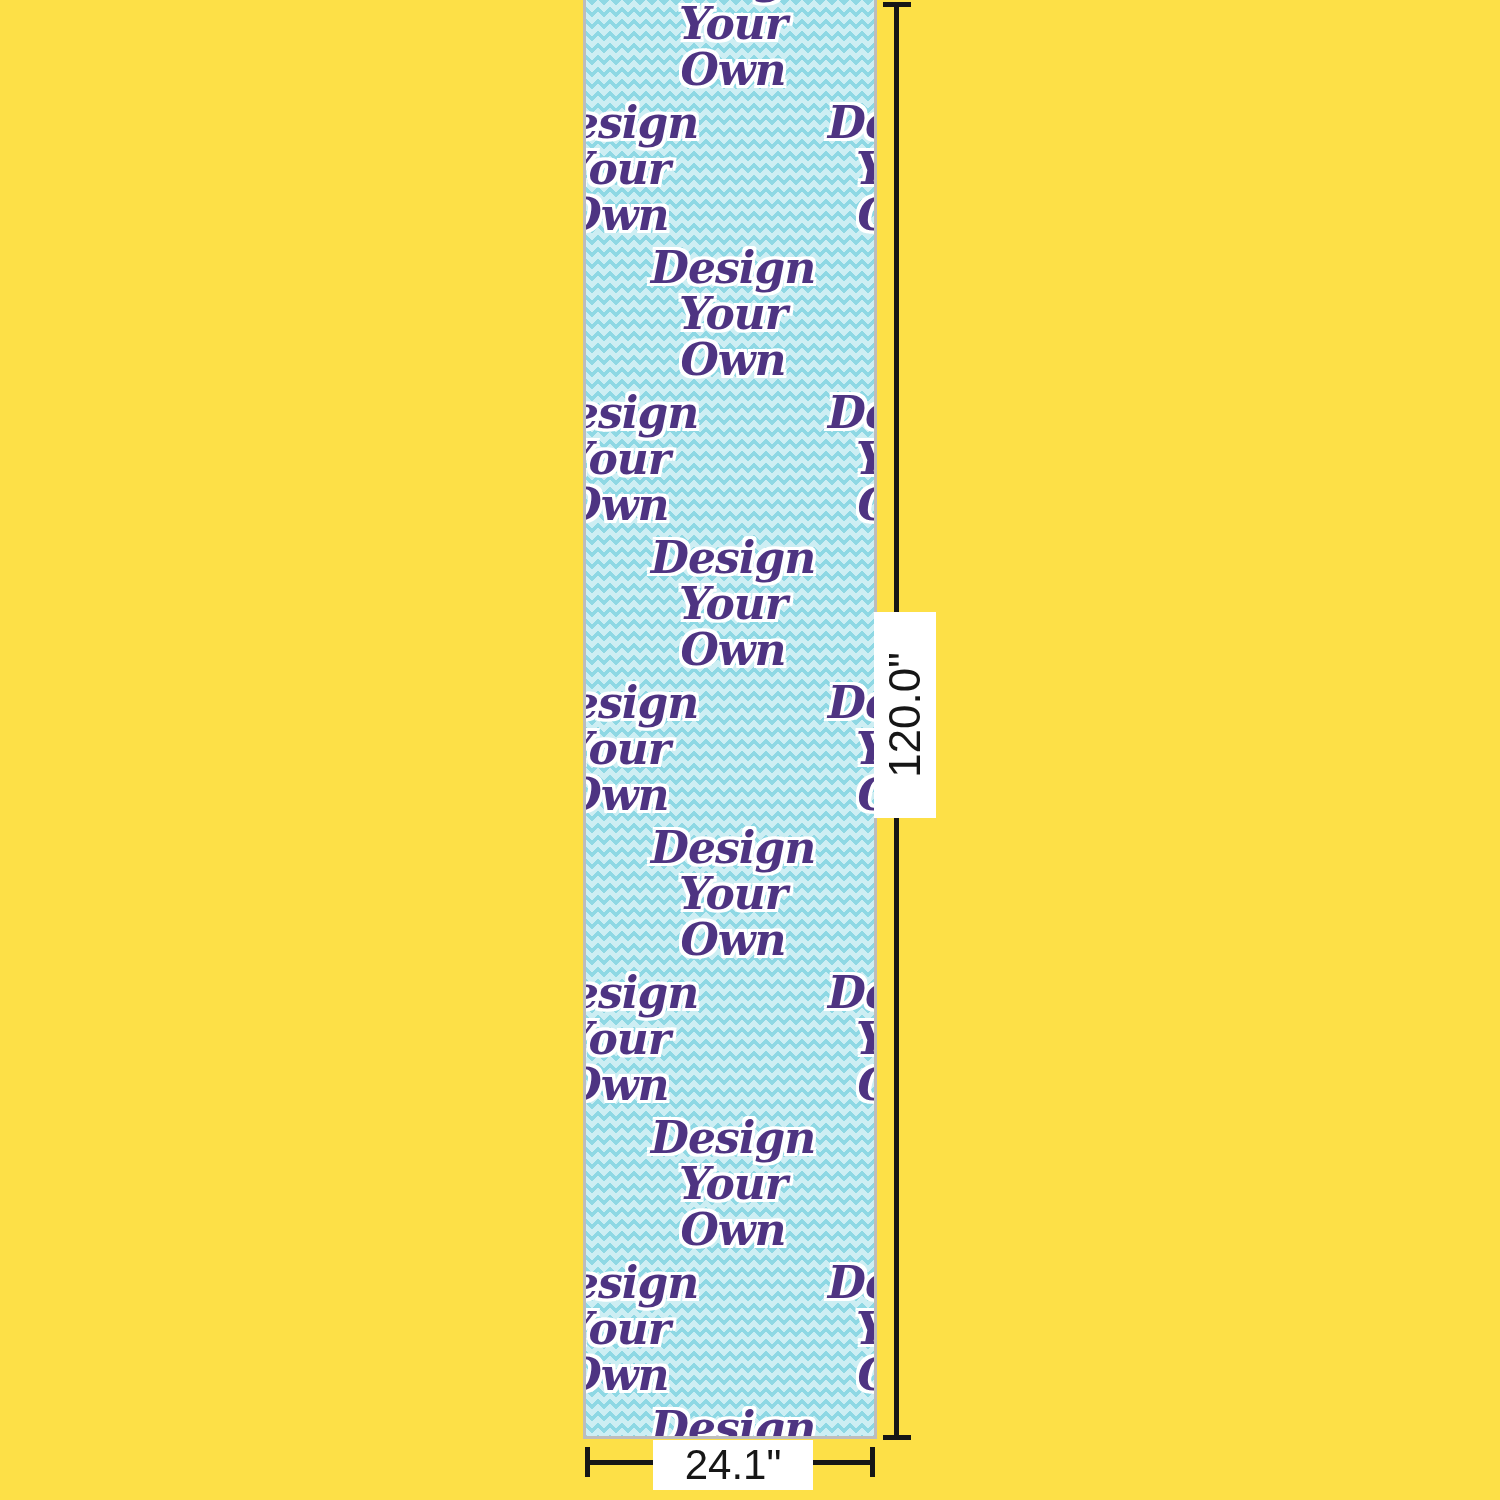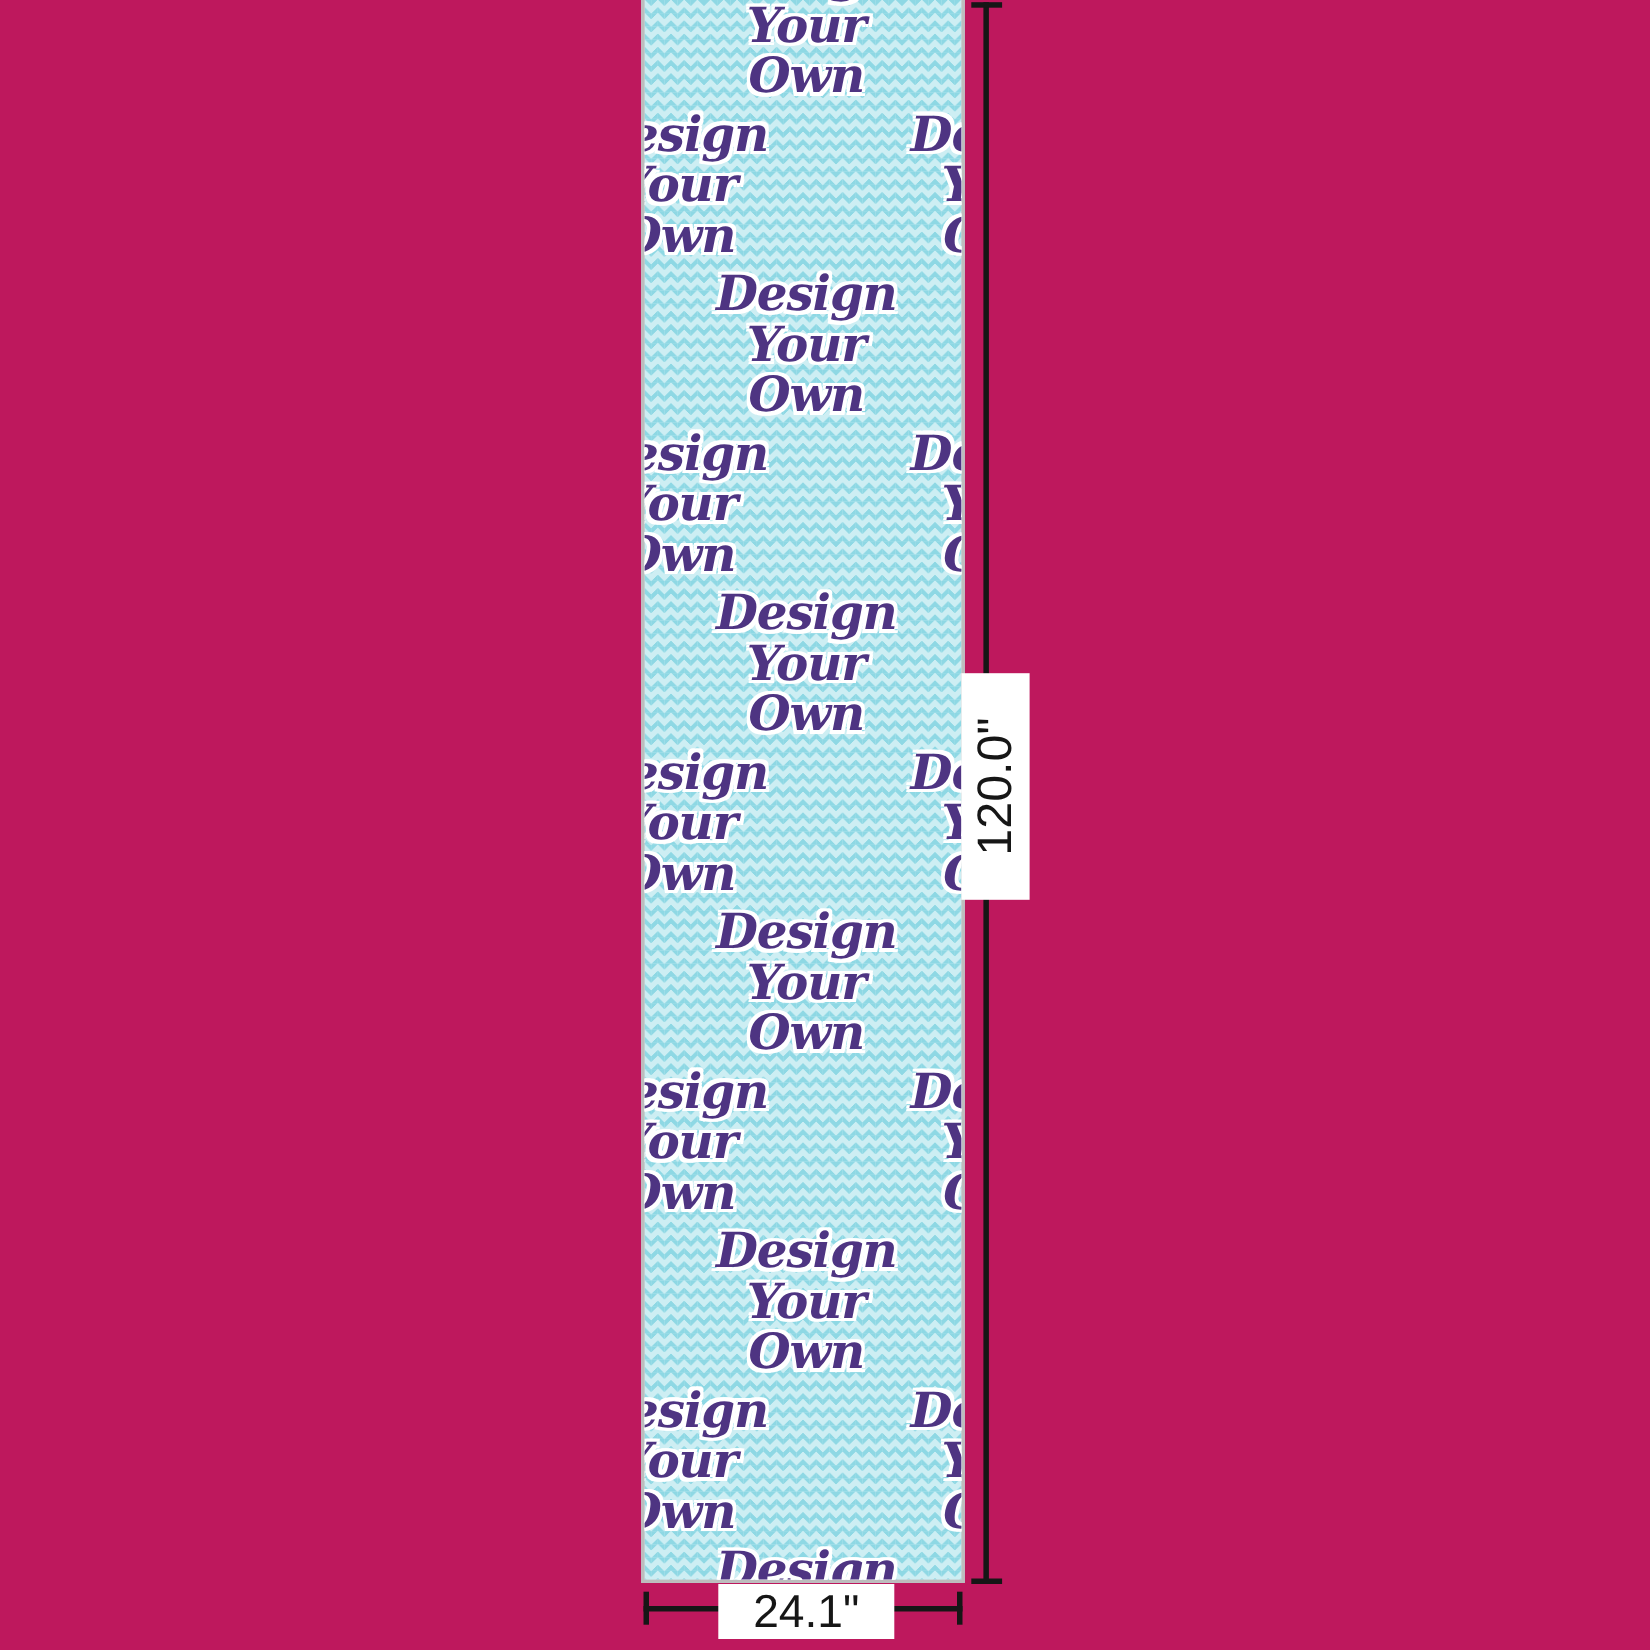--- a/index.html
+++ b/index.html
@@ -4,21 +4,21 @@
 <style>
   html, body {
     margin: 0;
     padding: 0;
     background: #ffffff;
   }
   .canvas {
     position: relative;
     width: 1500px;
     height: 1500px;
-    background: #be185d;
+    background: #fde047;
     overflow: hidden;
     font-family: "Liberation Sans", sans-serif;
   }
 
   
   .strip {
     position: absolute;
     left: 583px;
     top: 0;
     width: 294px;

